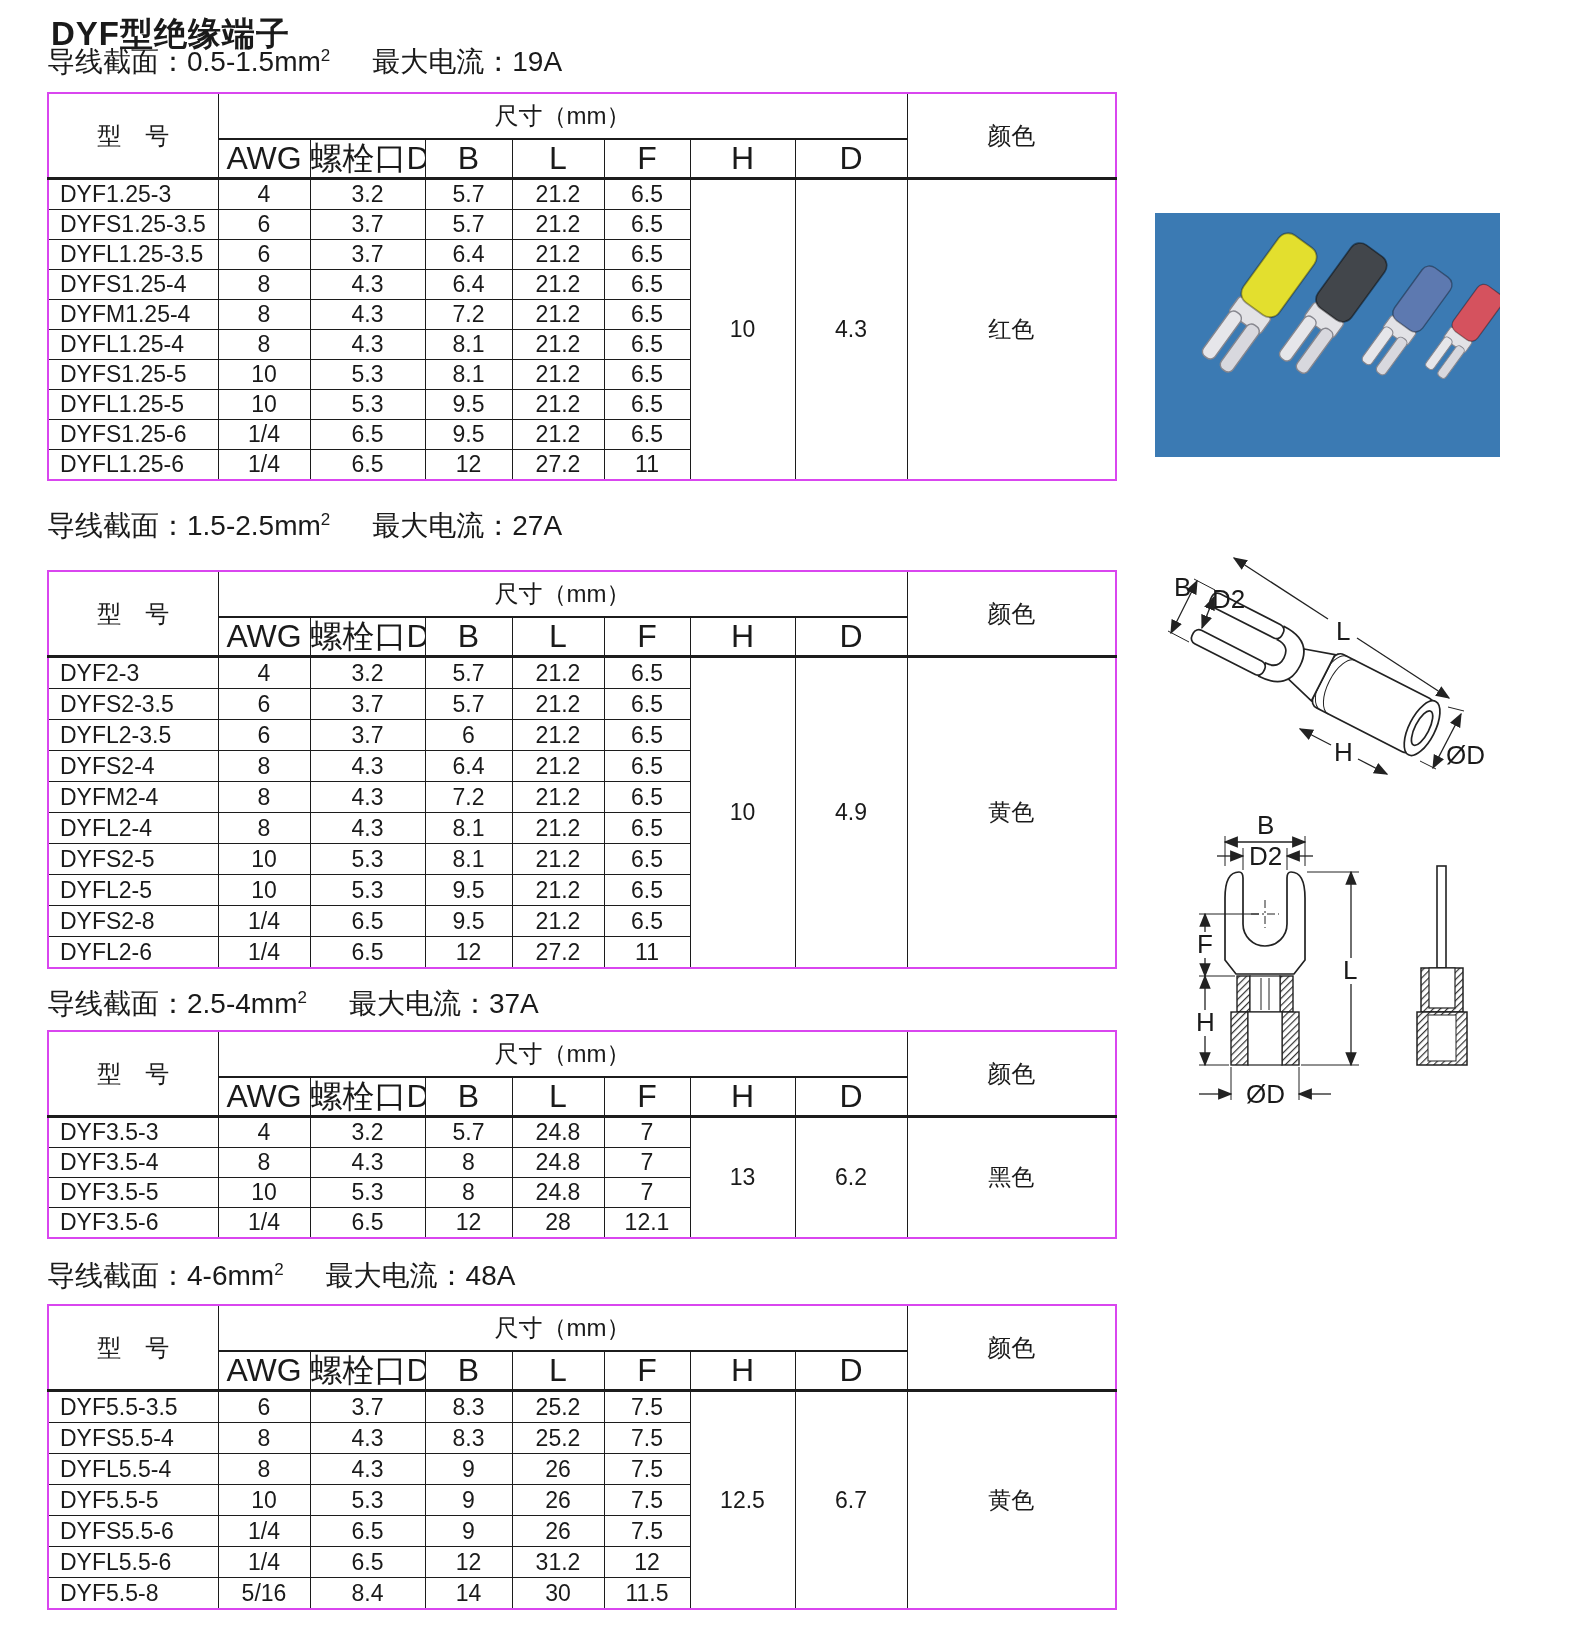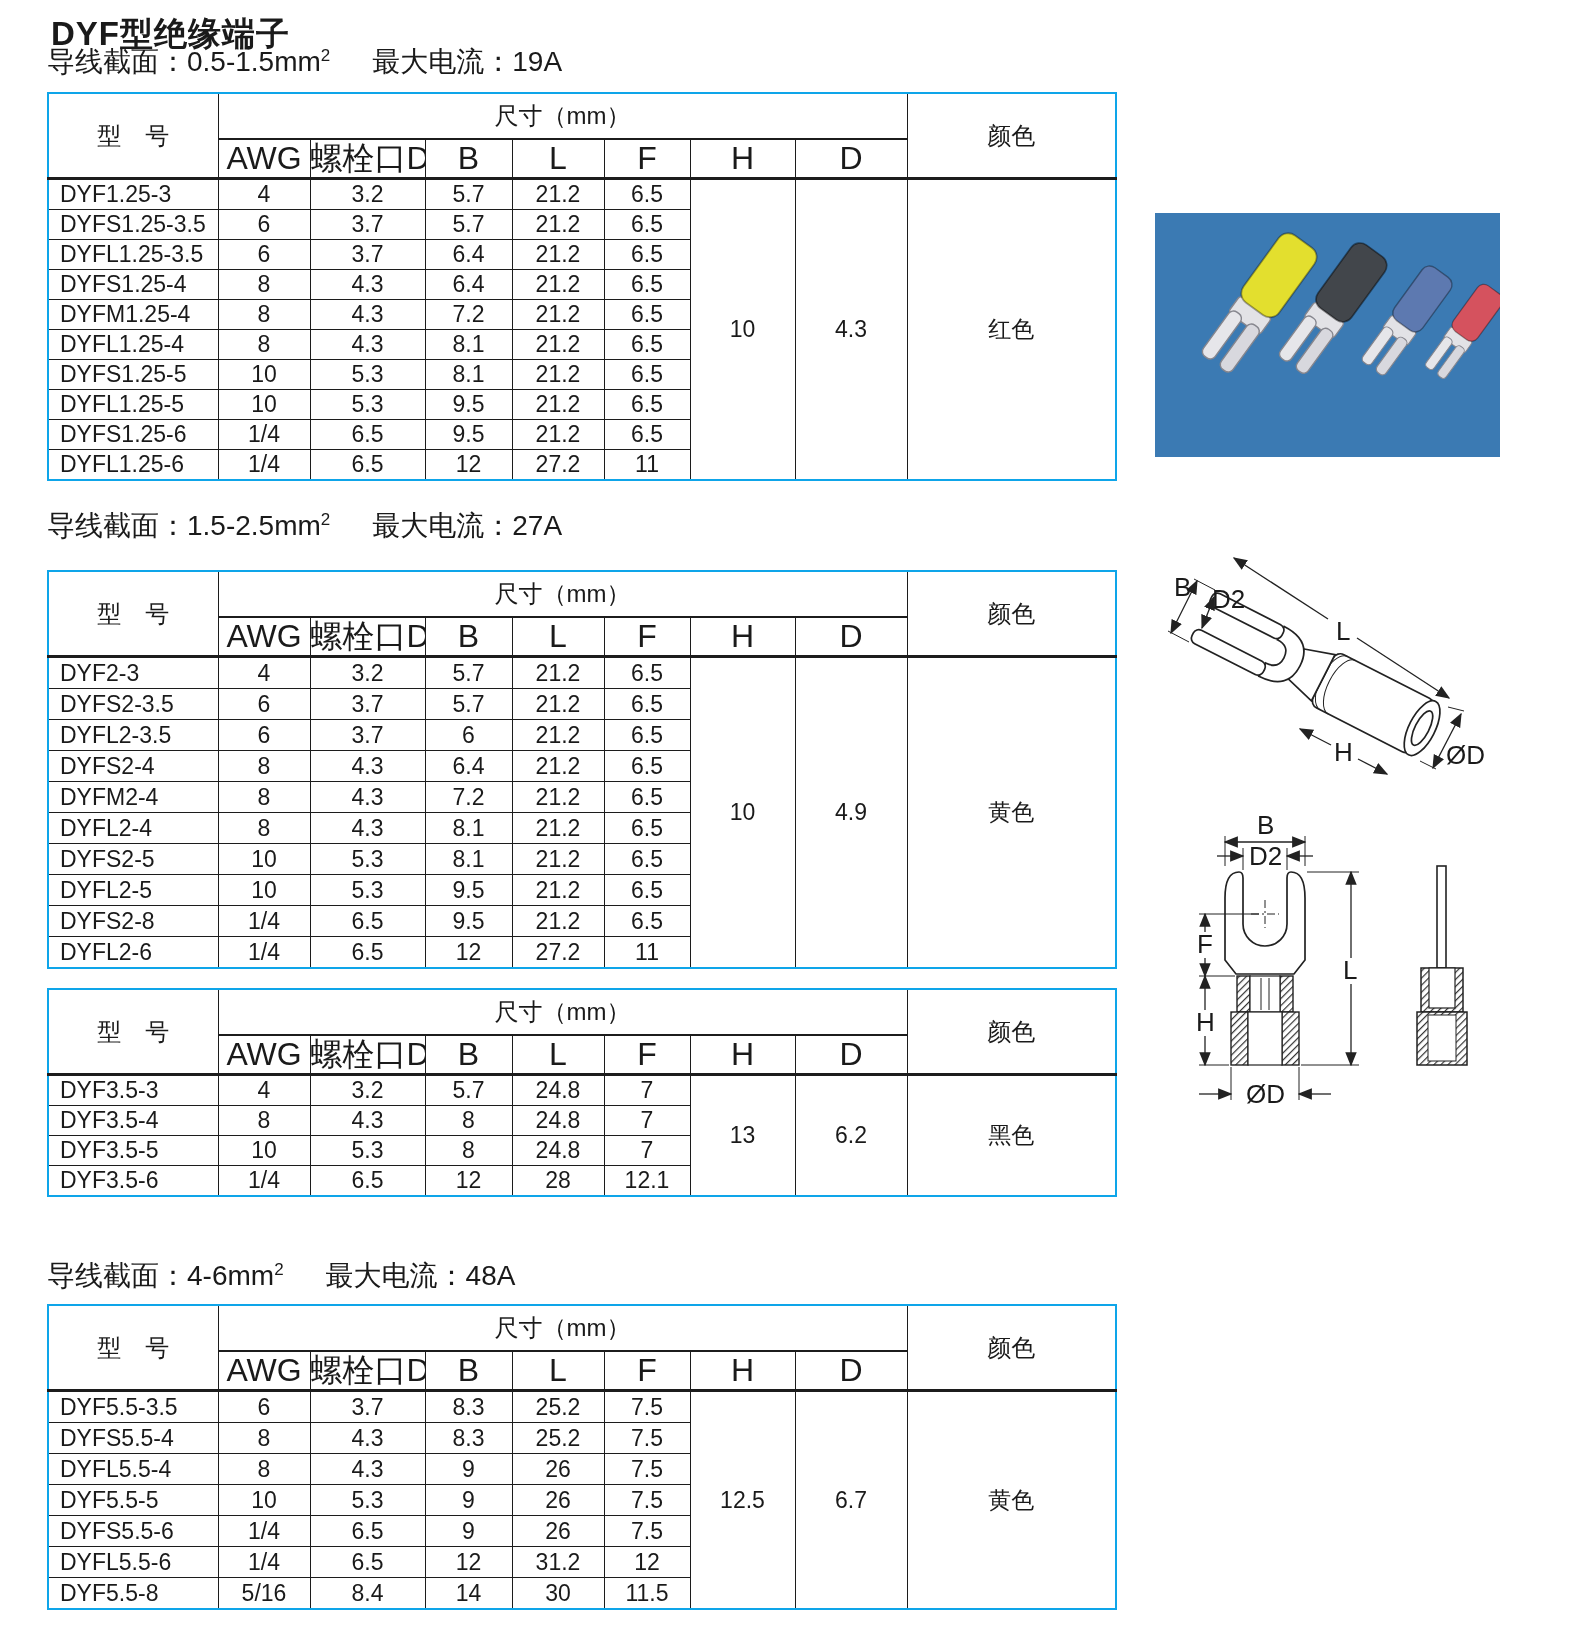--- a/index.html
+++ b/index.html
@@ -13,21 +13,21 @@
     position:absolute;left:47px;top:8px;margin:4px;
     font-size:33px;font-weight:600;letter-spacing:1px;
   }
   .spec-section{position:absolute;left:47px;width:1068px;}
   .s0{top:42px}.s1{top:506px}.s2{top:984px}.s3{top:1256px}
   .subtitle{margin:0;font-size:28px;font-weight:400;height:42px;line-height:40px;white-space:nowrap;}
   .subtitle sup{font-size:17px;vertical-align:super;line-height:0;}
   .sub-post{margin-left:42px;}
   table.spec-table{
     border-collapse:collapse;table-layout:fixed;width:1068px;
-    border:2px solid #0ea5e9;
+    border:2px solid #d946ef;
   }
   .s0 table{margin-top:8px}
   .s1 table{margin-top:22px}
   .s2 table{margin-top:4px}
   .s3 table{margin-top:6px}
   .spec-table td{
     border:1px solid #1c1c1c;text-align:center;vertical-align:middle;
     font-size:23px;padding:0;line-height:1.05;overflow:hidden;white-space:nowrap;
   }
   .hrow1 td{height:44px;font-size:24px;}
@@ -286,20 +286,21 @@
               <td class="cell-num">6.5</td>
               <td class="cell-num">12</td>
               <td class="cell-num">27.2</td>
               <td class="cell-num">11</td>
             </tr>
           </tbody>
     </table>
   </section>
 
   <section class="spec-section s2">
+    <h2 class="subtitle"><span class="sub-pre">导线截面：2.5-4mm</span><sup class="sub-sup">2</sup><span class="sub-post">最大电流：37A</span></h2>
     <table class="spec-table">
       <colgroup>
         <col style="width:170px">
             <col style="width:92px">
             <col style="width:115px">
         <col style="width:87px">
             <col style="width:92px">
             <col style="width:86px">
         <col style="width:105px">
             <col style="width:112px">

